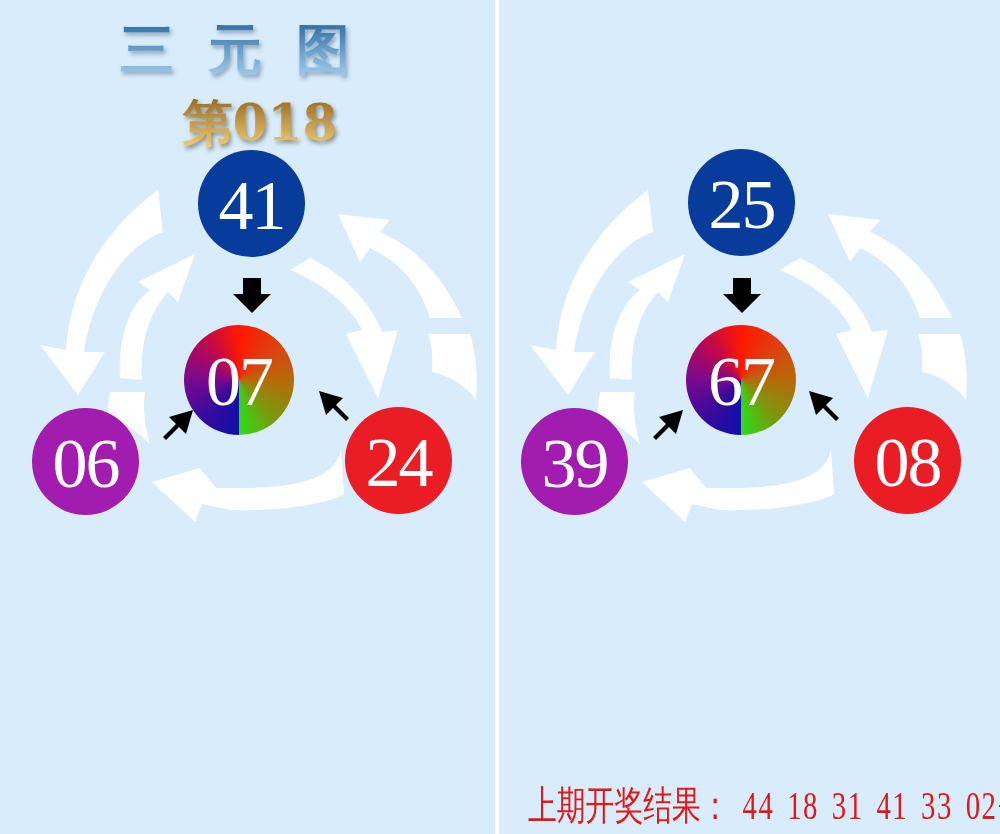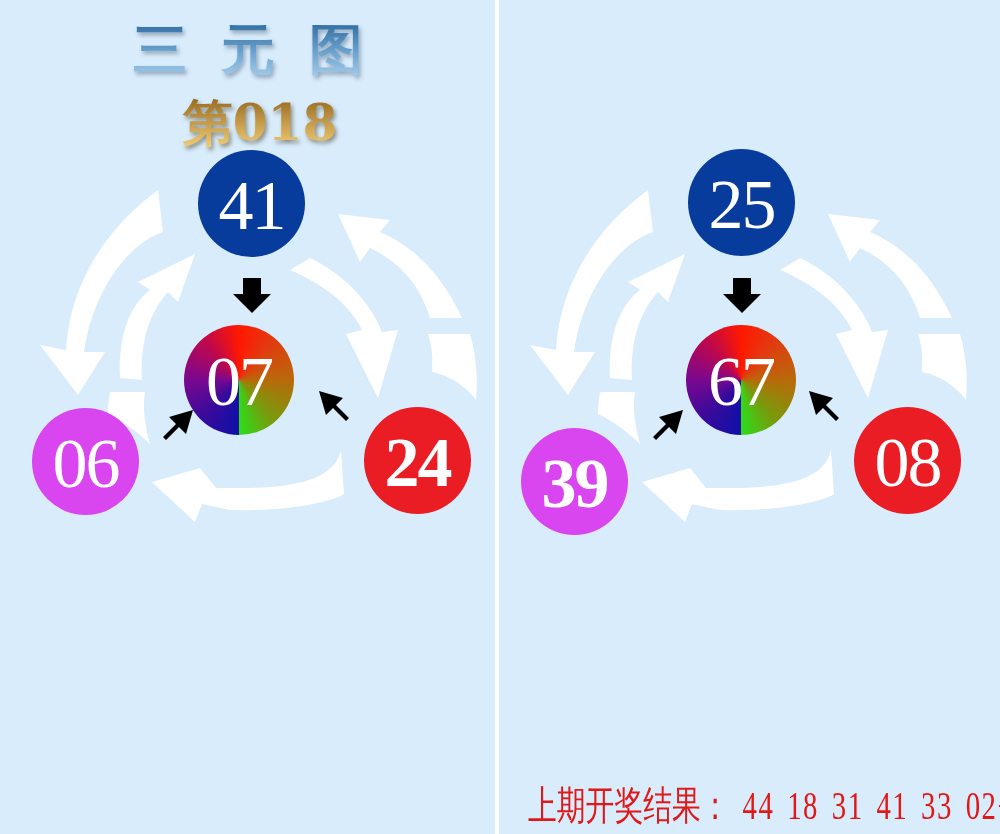--- a/index.html
+++ b/index.html
@@ -1,20 +1,20 @@
 <!DOCTYPE html>
 <html><head>
 <meta charset="utf-8">
 <style>
   html, body { margin:0; padding:0; }
   body { width:1000px; height:834px; background:#D8ECFB; position:relative; overflow:hidden; font-family:"DejaVu Serif", serif; }
   .divider { position:absolute; left:495px; top:0; width:4px; height:834px; background:#ffffff; }
   svg.arcs { position:absolute; left:0; top:0; width:1000px; height:834px; }
   .title {
-    position:absolute; left:120px; top:14px; width:290px; text-align:center;
+    position:absolute; left:120px; top:14px; width:290px; 
     font-family:"DejaVu Serif", serif; font-weight:bold; font-size:54px; letter-spacing:34px;
     color:#4a86b8;
     background:linear-gradient(180deg,#1f5d93 0%,#6fa6d2 55%,#b9dcf4 100%);
     -webkit-background-clip:text; background-clip:text; -webkit-text-fill-color:transparent;
     text-shadow:none;
     filter:drop-shadow(2px 3px 2px rgba(60,80,110,0.45));
   }
   .issue {
     position:absolute; left:160px; top:90px; width:200px; text-align:center;
     font-family:"DejaVu Serif", serif; font-weight:bold; font-size:50px;
@@ -23,21 +23,21 @@
     filter:drop-shadow(2px 3px 2px rgba(60,50,20,0.5));
   }
   .ball {
     position:absolute; width:107px; height:107px; border-radius:50%;
     display:flex; align-items:center; justify-content:center;
     color:#ffffff; font-family:"Liberation Serif", serif; font-size:70px; line-height:1;
     letter-spacing:-2px;
   }
   .ball span { display:block; margin-top:4px; }
   .ball.blue { background:#083c9c; }
-  .ball.green { background:#d946ef; }
+  .ball.green { background:#a21caf; }
   .ball.red { background:#ea1c24; }
   .ball.center {
     width:110px; height:110px;
     background:conic-gradient(from 0deg at 50% 50%, #ff1800 0deg, #e23a10 40deg, #b86a0a 90deg, #7a9a0c 140deg, #2edc1a 179.5deg, #1010a8 180.5deg, #3a0a9a 225deg, #7a0890 270deg, #c0084a 320deg, #ff1800 360deg);
   }
   .footer {
     position:absolute; left:528px; top:778px; width:470px;
     font-family:"Liberation Serif", serif; font-size:40px; color:#e01818;
     transform:scaleX(0.72); transform-origin:left center; white-space:nowrap;
   }
@@ -81,31 +81,31 @@
 
 <div class="ball blue" style="left:198px; top:150px;">
   <span>41</span>
 </div>
 <div class="ball center" style="left:184px; top:325px;">
   <span>07</span>
 </div>
 <div class="ball green" style="left:32px; top:408px;">
   <span>06</span>
 </div>
-<div class="ball red" style="left:364px; top:407px;font-weight:bold;">
+<div class="ball red" style="left:345px; top:407px;">
   <span>24</span>
 </div>
 
 <div class="ball blue" style="left:688px; top:149px;text-align:center;">
   <span>25</span>
 </div>
 <div class="ball center" style="left:686px; top:325px;">
   <span>67</span>
 </div>
-<div class="ball green" style="left:521px; top:428px;font-weight:bold;">
+<div class="ball green" style="left:521px; top:408px;">
   <span>39</span>
 </div>
 <div class="ball red" style="left:854px; top:407px;">
   <span>08</span>
 </div>
 
 <div class="footer">
   <span>上期开奖结果：</span><span class="nums"><span>44</span><span>18</span><span>31</span><span>41</span><span>33</span><span>02+32</span></span>
 </div>
 

